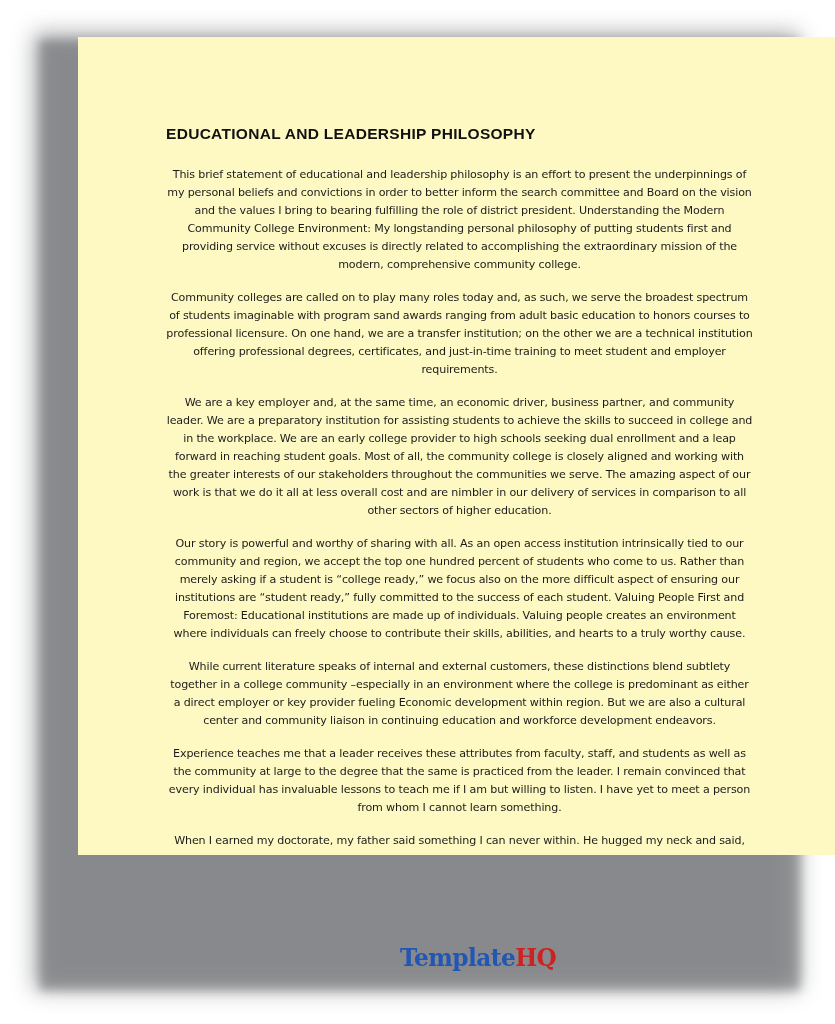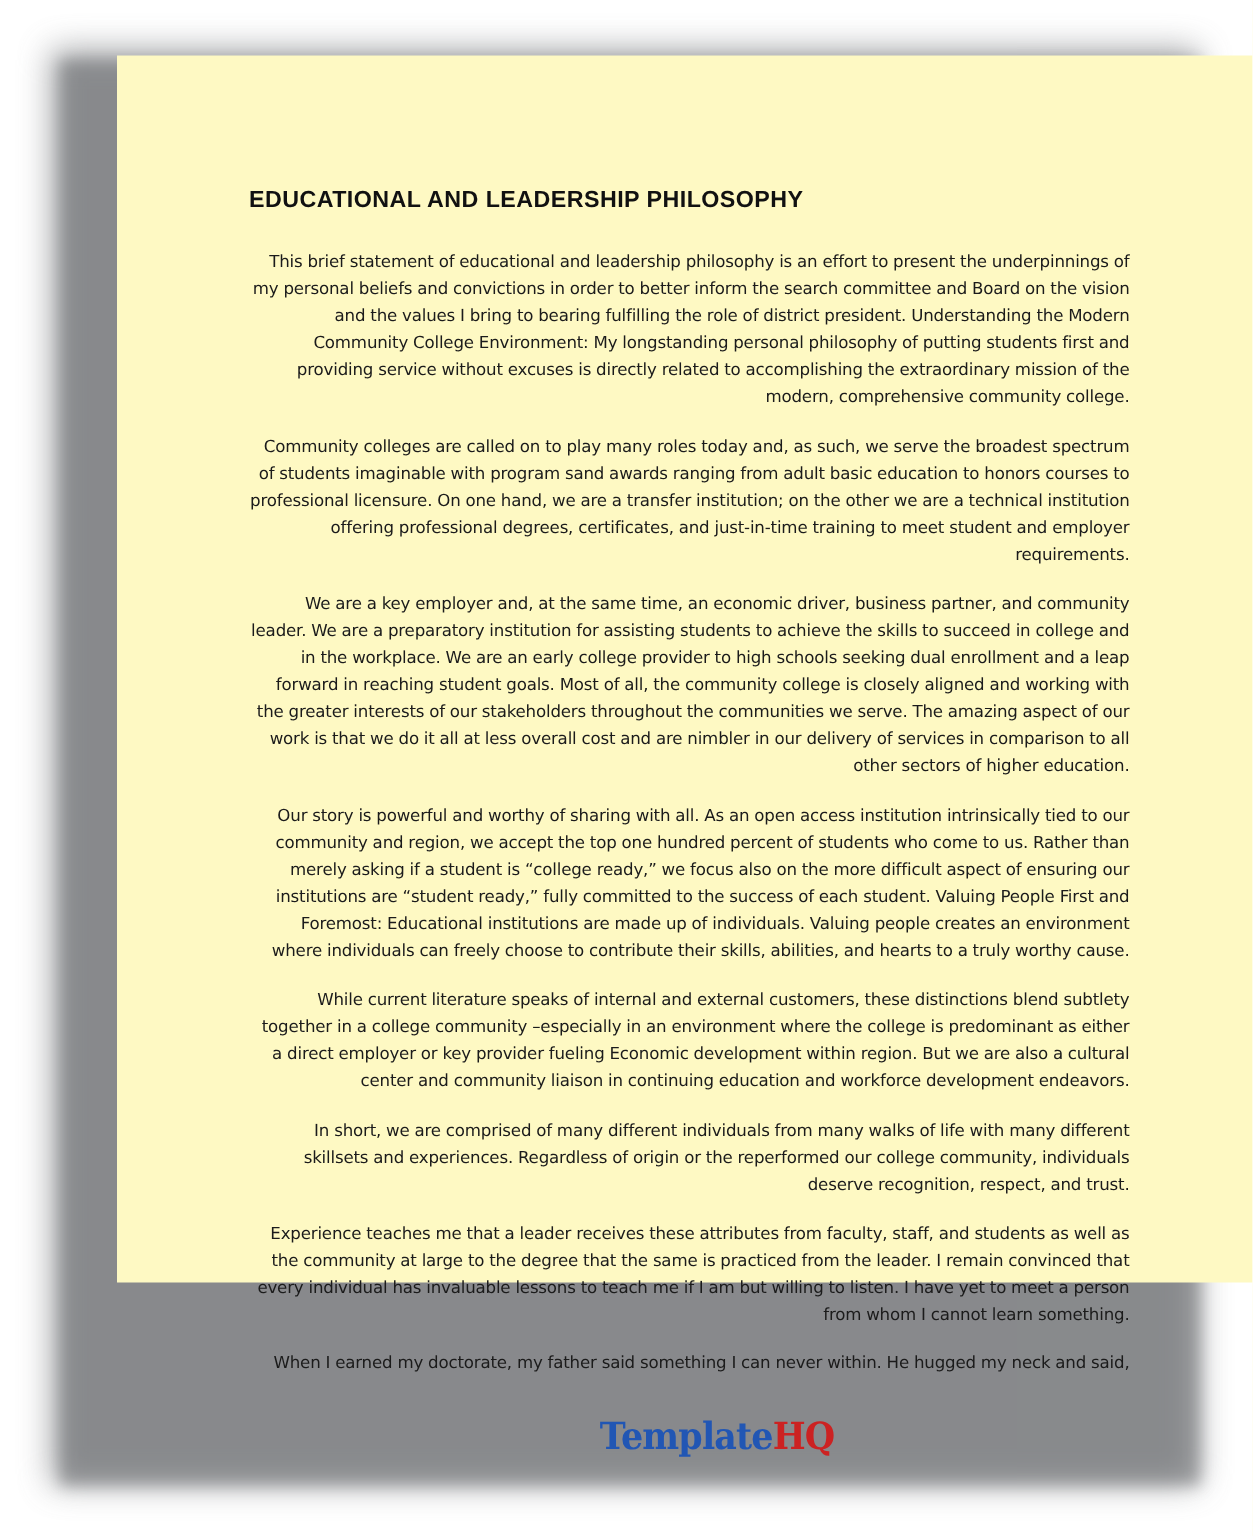--- a/index.html
+++ b/index.html
@@ -74,21 +74,21 @@
     margin: 0 0 22px 0;
     line-height: 1.2;
   }
 
   .doc-body p {
     font-family: "DejaVu Sans", sans-serif;
     font-size: 11.1px;
     line-height: 18.1px;
     color: #1b1b1b;
     margin: 0 0 14.5px 0;
-    text-align: right;
+    text-align: center;
     letter-spacing: -0.12px;
     word-spacing: -0.1px;
   }
   .doc-body p:last-child {
     margin-bottom: 0;
   }
 
   
   .logo-wrap {
     position: absolute;
@@ -126,21 +126,20 @@
     <div class="page-inner">
 
       <h1 class="doc-title">EDUCATIONAL AND LEADERSHIP PHILOSOPHY</h1>
 
       <div class="doc-body">
         <p>This brief statement of educational and leadership philosophy is an effort to present the underpinnings of my personal beliefs and convictions in order to better inform the search committee and Board on the vision and the values I bring to bearing fulfilling the role of district president.  Understanding the Modern Community College Environment: My longstanding personal philosophy of putting students first and providing service without excuses is directly related to accomplishing the extraordinary mission of the modern, comprehensive community college.</p>
         <p>Community colleges are called on to play many roles today and, as such, we serve the broadest spectrum of students imaginable with program sand awards ranging from adult basic education to honors courses to professional licensure. On one hand, we are a transfer institution; on the other we are a technical institution offering professional degrees, certificates, and just-in-time training to meet student and employer requirements.</p>
         <p>We are a key employer and, at the same time, an economic driver, business partner, and community leader.  We are a preparatory institution for assisting students to achieve the skills to succeed in college and in the workplace. We are an early college provider to high schools seeking dual enrollment and a leap forward in reaching student goals. Most of all, the community college is closely aligned and working with the greater interests of our stakeholders throughout the communities we serve. The amazing aspect of our work is that we do it all at less overall cost and are nimbler in our delivery of services in comparison to all other sectors of higher education.</p>
         <p>Our story is powerful and worthy of sharing with all. As an open access institution intrinsically tied to our community and region, we accept the top one hundred percent of students who come to us.  Rather than merely asking if a student is “college ready,” we focus also on the more difficult aspect of ensuring our institutions are “student ready,” fully committed to the success of each student. Valuing People First and Foremost: Educational institutions are made up of individuals.  Valuing people creates an environment where individuals can freely choose to contribute their skills, abilities, and hearts to a truly worthy cause.</p>
         <p>While current literature speaks of internal and external customers, these distinctions blend subtlety together in a college community –especially in an environment where the college is predominant as either a direct employer or key provider fueling Economic development within region.  But we are also a cultural center and community liaison in continuing education and workforce development endeavors.</p>
-        <p>In short, we are comprised of many different individuals from many walks of life with many different skillsets and experiences.  Regardless of origin or the reperformed our college community, individuals deserve recognition, respect, and trust.</p>
         <p>Experience teaches me that a leader receives these attributes from faculty, staff, and students as well as the community at large to the degree that the same is practiced from the leader. I remain convinced that every individual has invaluable lessons to teach me if I am but willing to listen. I have yet to meet a person from whom I cannot learn something.</p>
         <p>When I earned my doctorate, my father said something I can never within.  He hugged my neck and said,</p>
       </div>
 
     </div>
 
     <div class="logo-wrap">
       <span class="logo"><span class="lg-a" style="color: rgb(33, 86, 180);">Template</span><span class="lg-b" style="color: rgb(204, 34, 34);">HQ</span></span>
     </div>
 

